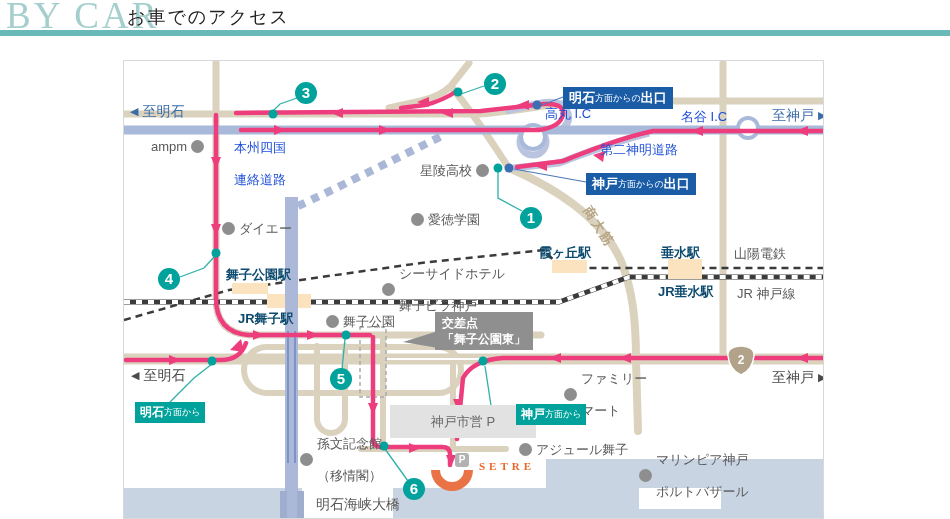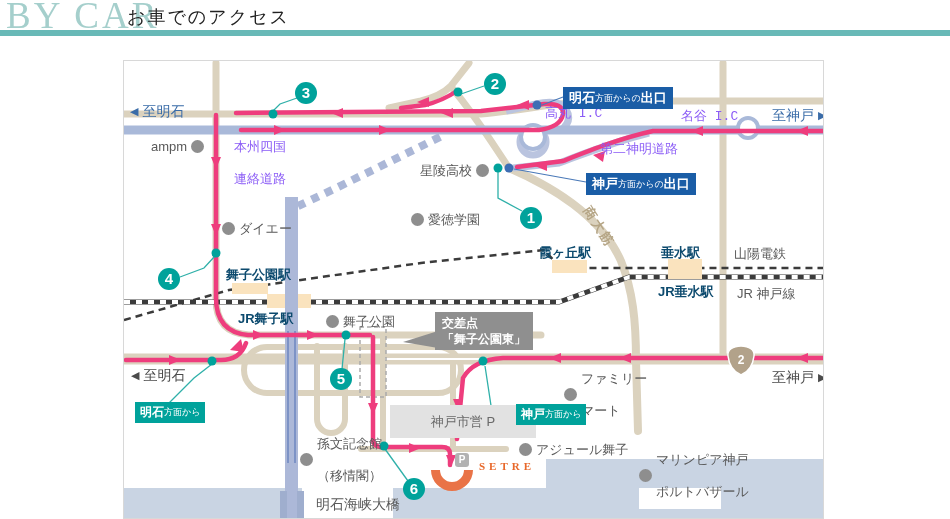--- a/index.html
+++ b/index.html
@@ -13,21 +13,21 @@
            font-size:18px;color:#222;letter-spacing:2px;z-index:2;}
   
   .map{position:absolute;left:123px;top:60px;width:701px;height:459px;background:#fff;
        border:1px solid #d8d8d8;box-sizing:border-box;overflow:hidden;}
   .map svg{position:absolute;left:0;top:0;}
   .lbl{position:absolute;font-size:13px;color:#595959;white-space:nowrap;display:flex;
        align-items:center;gap:4px;line-height:15px;}
   .lbl .col{display:flex;flex-direction:column;gap:17px;}
   .dot{width:13px;height:13px;border-radius:50%;background:#8e8e8e;flex:none;}
   .bold{font-weight:bold;color:#0c4a6e;}
-  .blue{color:#8b5cf6;font-family:Liberation Mono, monospace;}
+  .blue{color:#1d4ed8;}
   .tri{font-size:11px;}
   .num{position:absolute;width:22px;height:22px;border-radius:50%;background:#00a29b;
        color:#fff;font-weight:bold;font-size:15px;line-height:22px;text-align:center;z-index:5;}
   .badge{position:absolute;display:flex;align-items:center;color:#fff;white-space:nowrap;z-index:6;}
   .badge .em{font-weight:bold;font-size:13px;}
   .badge .sm{font-size:9px;}
   .badge-blue{background:#1a5da6;padding:2px 6px;}
   .badge-teal{background:#00a29b;padding:2px 5px;}
   .badge-teal .em{font-size:12px;}
   .callout{position:absolute;background:#8f8f8f;color:#fff;font-weight:bold;font-size:12px;
@@ -222,20 +222,27 @@
     <span class="dot"></span>
   </div>
   <div class="lbl" style="left:287px;top:151px;">
     <span class="dot"></span>
     <span>愛徳学園</span>
   </div>
   <div class="lbl" style="left:98px;top:160px;">
     <span class="dot"></span>
     <span>ダイエー</span>
   </div>
+  <div class="lbl" style="left:258px;top:205px;">
+    <span class="dot"></span>
+    <span class="col">
+      <span>シーサイドホテル</span>
+      <span>舞子ビラ神戸</span>
+    </span>
+  </div>
   <div class="lbl" style="left:202px;top:253px;">
     <span class="dot"></span>
     <span>舞子公園</span>
   </div>
   <div class="lbl" style="left:176px;top:375px;">
     <span class="dot"></span>
     <span class="col">
       <span>孫文記念館</span>
       <span>（移情閣）</span>
     </span>

